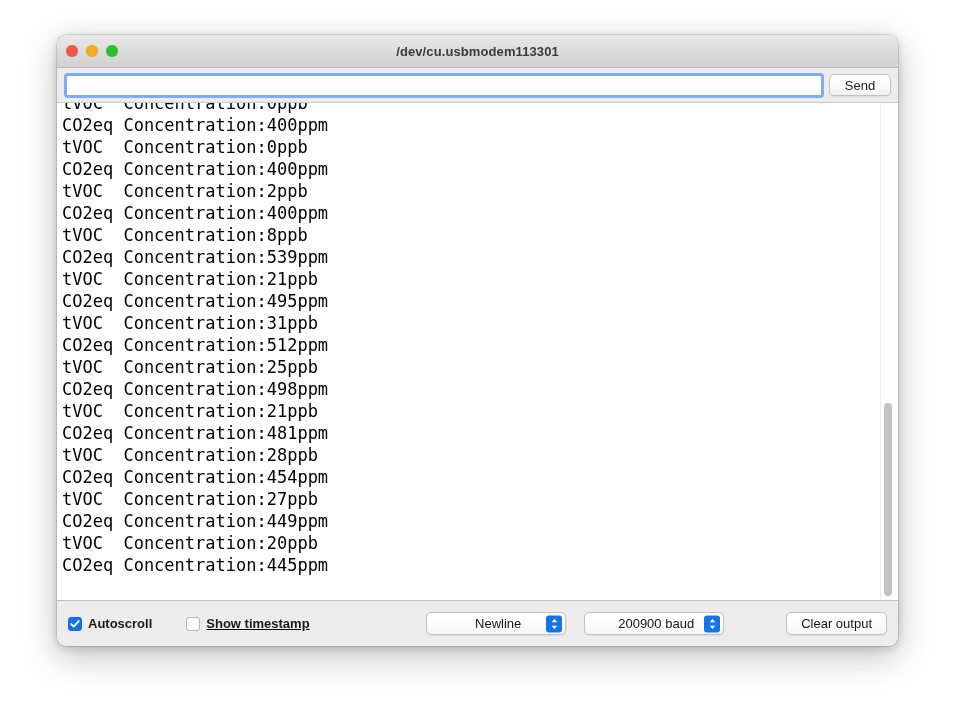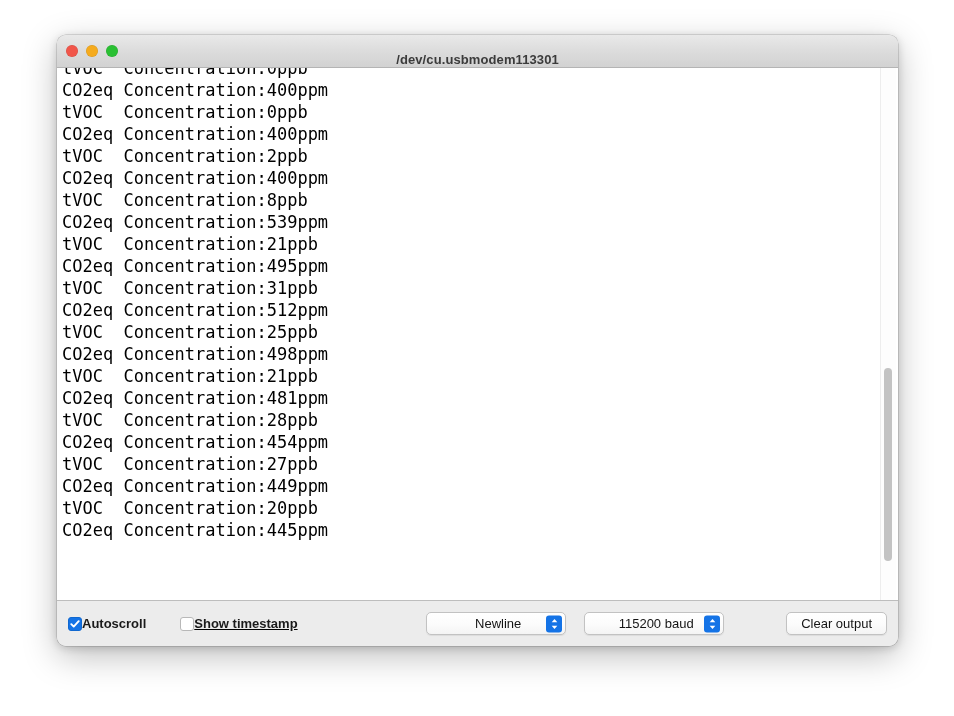--- a/index.html
+++ b/index.html
@@ -40,21 +40,21 @@
   }
 
   
   #titlebar {
     position: relative;
     height: 32px;
     flex: 0 0 32px;
     background: linear-gradient(to bottom, #e9e9e9 0%, #dcdcdc 50%, #d2d2d2 100%);
     border-bottom: 1px solid #b4b4b4;
     display: flex;
-    align-items: flex-end;
+    align-items: center;
   }
   #traffic {
     position: absolute;
     left: 9px;
     top: 0;
     height: 32px;
     display: flex;
     align-items: center;
     gap: 8px;
   }
@@ -170,20 +170,21 @@
     background: #ececec;
     display: flex;
     align-items: center;
     padding: 0 11px;
     box-sizing: border-box;
     gap: 0;
   }
   .check-group {
     display: flex;
     align-items: center;
+    gap: 6px;
     cursor: default;
     user-select: none;
   }
   .check-group + .check-group { margin-left: 34px; text-decoration: underline; }
   .cbox {
     width: 14px;
     height: 14px;
     border-radius: 3px;
     box-sizing: border-box;
     display: inline-flex;
@@ -266,20 +267,24 @@
 
     <div id="titlebar">
       <div id="traffic">
         <span class="tl close"></span>
         <span class="tl min"></span>
         <span class="tl max"></span>
       </div>
       <div id="window-title">/dev/cu.usbmodem113301</div>
     </div>
 
+    <div id="sendbar">
+      <input id="send-input" type="text" placeholder="" style="">
+      <button id="send-button">Send</button>
+    </div>
 
     <div id="console-wrap">
       <div id="console"><div class="console-line">tVOC  Concentration:0ppb</div><div class="console-line">CO2eq Concentration:400ppm</div><div class="console-line">tVOC  Concentration:0ppb</div><div class="console-line">CO2eq Concentration:400ppm</div><div class="console-line">tVOC  Concentration:2ppb</div><div class="console-line">CO2eq Concentration:400ppm</div><div class="console-line">tVOC  Concentration:8ppb</div><div class="console-line">CO2eq Concentration:539ppm</div><div class="console-line">tVOC  Concentration:21ppb</div><div class="console-line">CO2eq Concentration:495ppm</div><div class="console-line">tVOC  Concentration:31ppb</div><div class="console-line">CO2eq Concentration:512ppm</div><div class="console-line">tVOC  Concentration:25ppb</div><div class="console-line">CO2eq Concentration:498ppm</div><div class="console-line">tVOC  Concentration:21ppb</div><div class="console-line">CO2eq Concentration:481ppm</div><div class="console-line">tVOC  Concentration:28ppb</div><div class="console-line">CO2eq Concentration:454ppm</div><div class="console-line">tVOC  Concentration:27ppb</div><div class="console-line">CO2eq Concentration:449ppm</div><div class="console-line">tVOC  Concentration:20ppb</div><div class="console-line">CO2eq Concentration:445ppm</div></div>
       <div id="scroll-track">
         <div id="scroll-thumb" style="top: 300px; height: 193px;"></div>
       </div>
     </div>
 
     <div id="bottombar">
 
@@ -305,21 +310,21 @@
         <span class="ptext">Newline</span>
         <span class="parrow">
           <svg width="9" height="13" viewBox="0 0 9 13">
             <path d="M4.5 1.4 L7.3 4.7 L1.7 4.7 Z" fill="#ffffff"></path>
             <path d="M4.5 11.6 L7.3 8.3 L1.7 8.3 Z" fill="#ffffff"></path>
           </svg>
         </span>
       </div>
 
       <div class="popup" id="popup-baud">
-        <span class="ptext">115200 baud</span>
+        <span class="ptext">200900 baud</span>
         <span class="parrow">
           <svg width="9" height="13" viewBox="0 0 9 13">
             <path d="M4.5 1.4 L7.3 4.7 L1.7 4.7 Z" fill="#ffffff"></path>
             <path d="M4.5 11.6 L7.3 8.3 L1.7 8.3 Z" fill="#ffffff"></path>
           </svg>
         </span>
       </div>
 
       <button id="clear-output-button">Clear output</button>
     </div>

